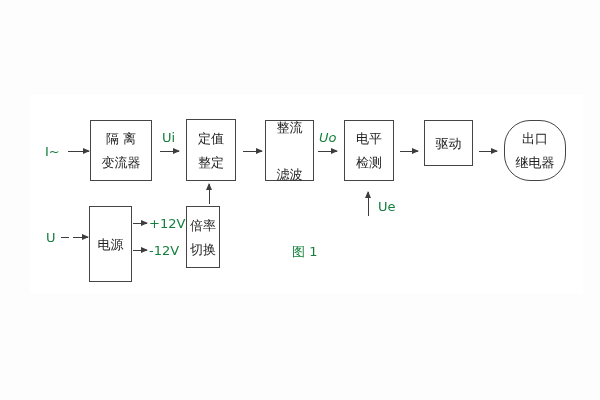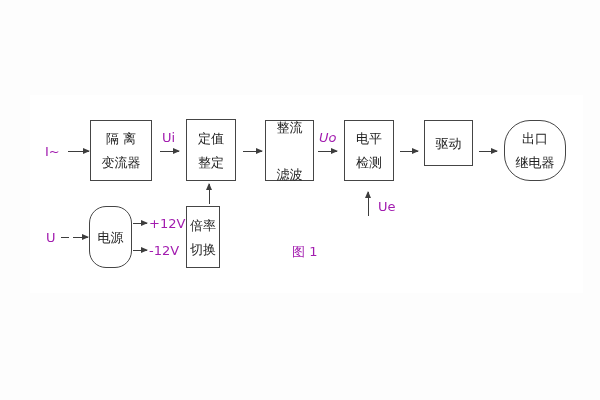--- a/index.html
+++ b/index.html
@@ -29,21 +29,21 @@
   }
   .box span { display:block; line-height:1; }
   
   .b-isolation  { left:90px;  top:120px; width:62px; height:61px; }
   .b-setting    { left:186px; top:119px; width:50px; height:62px; }
   .b-rectifier  { left:265px; top:120px; width:49px; height:61px;gap:34px; }
   .b-level      { left:344px; top:120px; width:50px; height:61px; }
   .b-drive      { left:424px; top:120px; width:49px; height:46px; }
   .b-output     { left:504px; top:120px; width:62px; height:61px;border-radius:26px; }
   
-  .b-power      { left:89px;  top:206px; width:43px; height:62px;border-radius:17px; }
+  .b-power      { left:89px;  top:206px; width:43px; height:76px; }
   .b-multiplier { left:186px; top:206px; width:34px; height:62px; }
   .b-reference  { left:333px; top:218px; width:81px; height:37px; }
 
   
   .harrow {
     position:absolute; height:0;
     border-top:1px solid #3d3d3d;
   }
   .harrow::after {
     content:""; position:absolute; right:-1px; top:-4px;
@@ -61,21 +61,21 @@
     content:""; position:absolute; top:-1px; left:-4.5px;
     width:0; height:0;
     border-bottom:7px solid #3d3d3d;
     border-left:3.5px solid transparent;
     border-right:3.5px solid transparent;
   }
   .dash {
     position:absolute; height:0; border-top:1px solid #3d3d3d;
   }
   .lbl {
-    position:absolute; font-size:13px; color:#a21caf; line-height:1; white-space:pre;
+    position:absolute; font-size:13px; color:#15803d; line-height:1; white-space:pre;
   }
   .sig { font-size:13px; }
 </style>
 </head>
 <body>
 
 <div id="stage">
   <div class="panel"></div>
 
   <span class="lbl" style="left:45px; top:145px;">I~</span>

